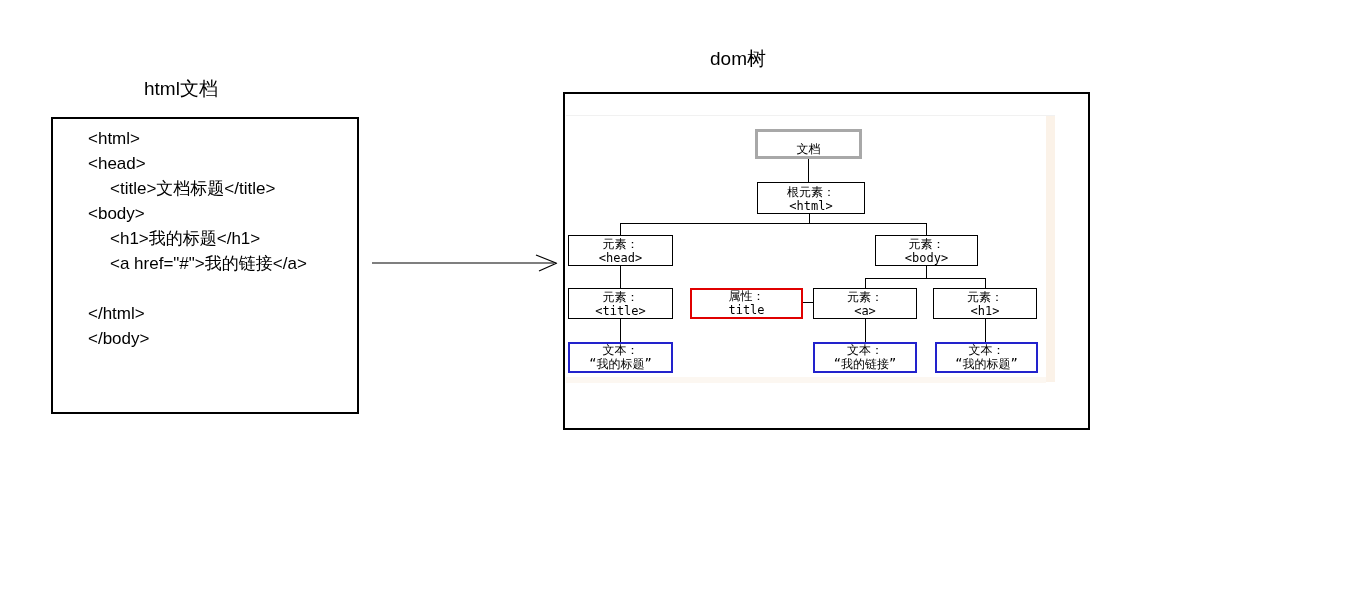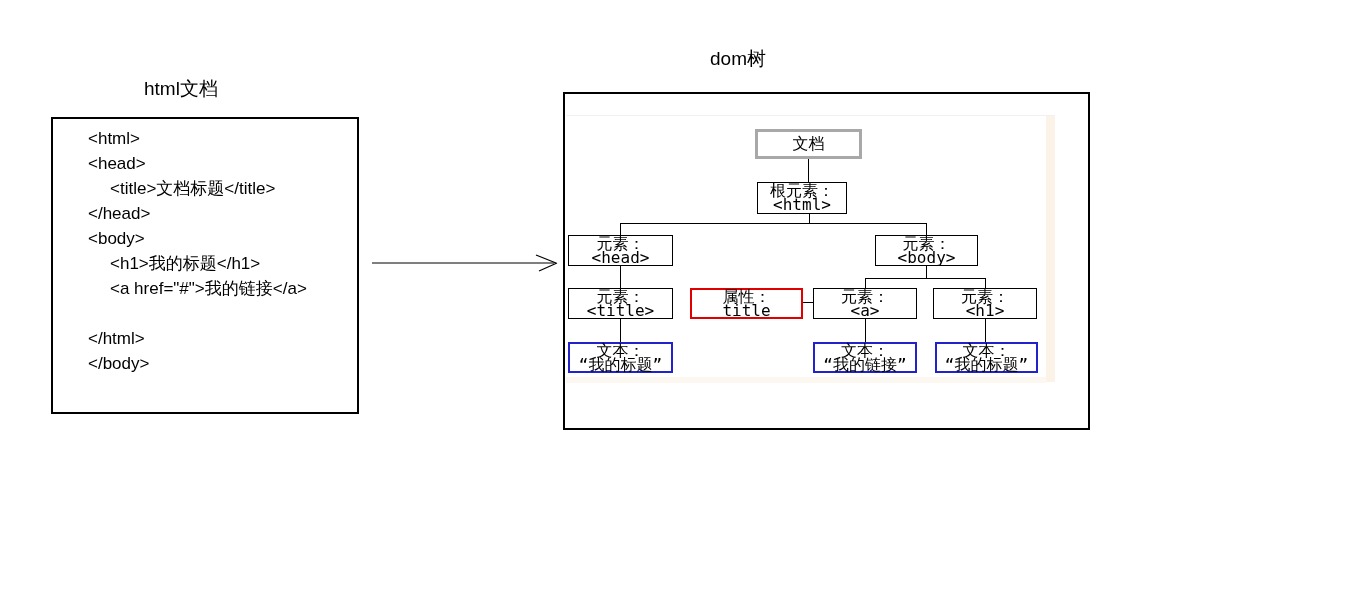--- a/index.html
+++ b/index.html
@@ -24,40 +24,39 @@
   .dom-box{
     left:563px;top:92px;width:527px;height:338px;
     border:2px solid #000;box-sizing:border-box;background:#fff;
   }
   .paper-top{left:566px;top:115px;width:489px;height:1px;background:#f1f1f1;}
   .paper-right{left:1046px;top:116px;width:9px;height:266px;background:#fbf2e8;}
   .paper-bottom{left:566px;top:377px;width:480px;height:6px;background:#fcf7f1;}
   
   .node{
     box-sizing:border-box;border:1px solid #000;background:#fff;
-    display:flex;flex-direction:column;justify-content:center;align-items:center;
+    display:flex;flex-direction:column;justify-content:flex-end;align-items:center;
     font-family:"DejaVu Sans Mono","Liberation Sans",sans-serif;
-    font-size:16px;line-height:14px;text-align:center;white-space:nowrap;
+    font-size:12px;line-height:14px;text-align:center;white-space:nowrap;
   }
   .n-doc{border:3px solid #a8a8a8;}
   .n-attr{border:2px solid #e00000;}
   .n-text{border:2px solid #2222cc;}
   
   .ln{background:#000;}
 </style>
 </head>
 <body>
 
 <div class="abs lp-title">html文档</div>
 
 <div class="abs code-box">
   <div class="code-line">&lt;html&gt;</div>
   <div class="code-line">&lt;head&gt;</div>
   <div class="code-line ind">&lt;title&gt;文档标题&lt;/title&gt;</div>
-  <div class="code-line">&lt;/head&gt;</div>
   <div class="code-line">&lt;body&gt;</div>
   <div class="code-line ind">&lt;h1&gt;我的标题&lt;/h1&gt;</div>
   <div class="code-line ind">&lt;a href="#"&gt;我的链接&lt;/a&gt;</div>
   <div class="code-line"></div>
   <div class="code-line">&lt;/html&gt;</div>
   <div class="code-line">&lt;/body&gt;</div>
 </div>
 
 <svg class="abs arrow" width="195" height="32">
   <path d="M2 15 H184" stroke="#000" stroke-width="1.2" fill="none"></path>
@@ -84,21 +83,21 @@
 <div class="abs ln" style="left:865px;top:279px;width:1px;height:9px;"></div>
 <div class="abs ln" style="left:985px;top:279px;width:1px;height:9px;"></div>
 <div class="abs ln" style="left:865px;top:318px;width:1px;height:24px;"></div>
 <div class="abs ln" style="left:985px;top:318px;width:1px;height:24px;"></div>
 <div class="abs ln" style="left:793px;top:302px;width:20px;height:1px;"></div>
 
 <div class="abs node n-doc" style="left:755px;top:129px;width:107px;height:30px;">
   <div>文档</div>
 </div>
 
-<div class="abs node" style="left:757px;top:182px;width:90px;height:32px;">
+<div class="abs node" style="left:757px;top:182px;width:108px;height:32px;">
   <div>根元素：</div>
   <div>&lt;html&gt;</div>
 </div>
 
 <div class="abs node" style="left:568px;top:235px;width:105px;height:31px;">
   <div>元素：</div>
   <div>&lt;head&gt;</div>
 </div>
 
 <div class="abs node" style="left:875px;top:235px;width:103px;height:31px;">

